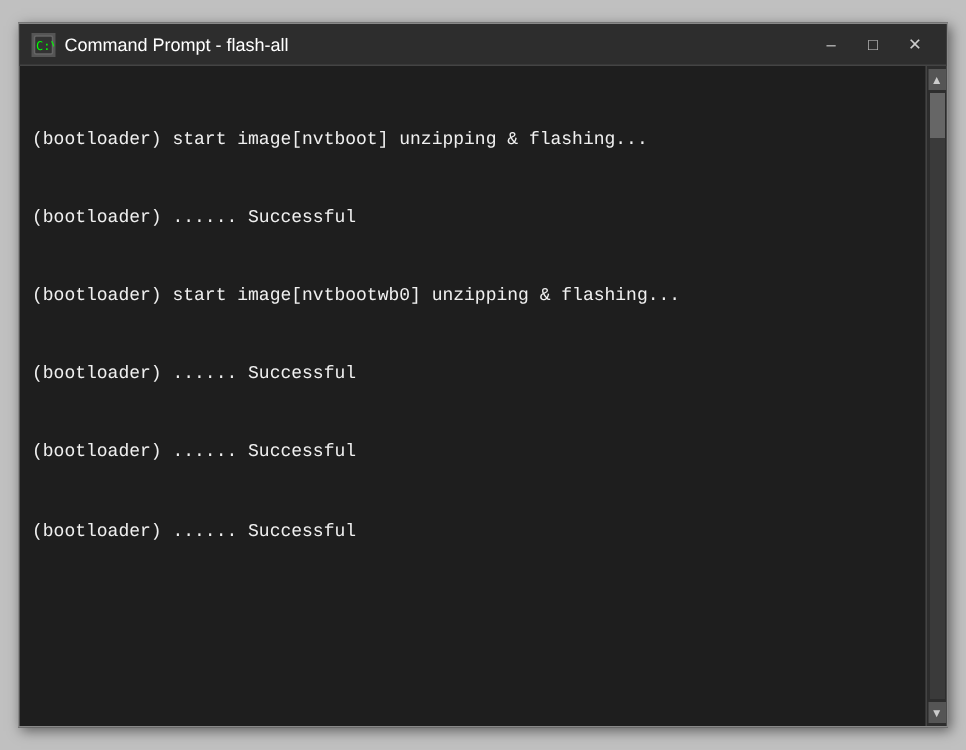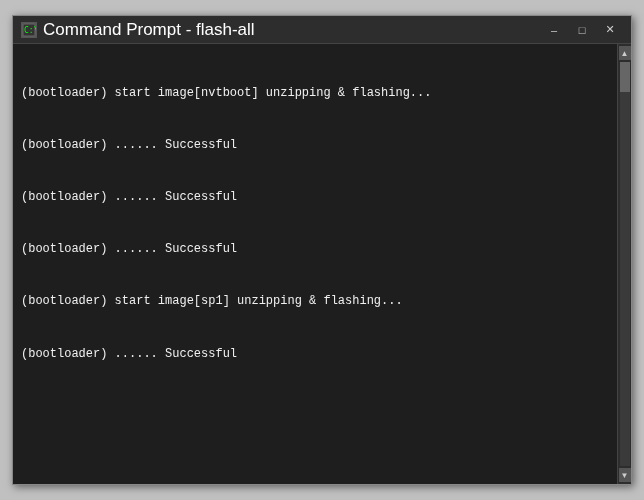--- a/index.html
+++ b/index.html
@@ -50,21 +50,21 @@
     }
 
     .title-bar-icon svg {
       width: 14px;
       height: 14px;
     }
 
     .title-bar-title {
       flex: 1;
       color: #ffffff;
-      font-size: 17px;
+      font-size: 12px;
       font-family: 'Segoe UI', Arial, sans-serif;
     }
 
     .title-bar-controls {
       display: flex;
       gap: 2px;
     }
 
     .title-bar-btn {
       width: 26px;
@@ -153,23 +153,23 @@
       <button class="title-bar-btn">–</button>
       <button class="title-bar-btn">□</button>
       <button class="title-bar-btn close">✕</button>
     </div>
   </div>
 
   <div class="terminal-body">
     <div class="terminal-content">
       <span class="line">(bootloader) start image[nvtboot] unzipping &amp; flashing...</span>
       <span class="line">(bootloader) ...... Successful</span>
+      <span class="line">(bootloader) start image[nvtbootwb0] unzipping &amp; flashing...</span>
       <span class="line">(bootloader) ...... Successful</span>
       <span class="line">(bootloader) ...... Successful</span>
-      <span class="line">(bootloader) start image[sp1] unzipping &amp; flashing...</span>
       <span class="line">(bootloader) ...... Successful</span>
       
       
       
       
       
       
       
       
       

